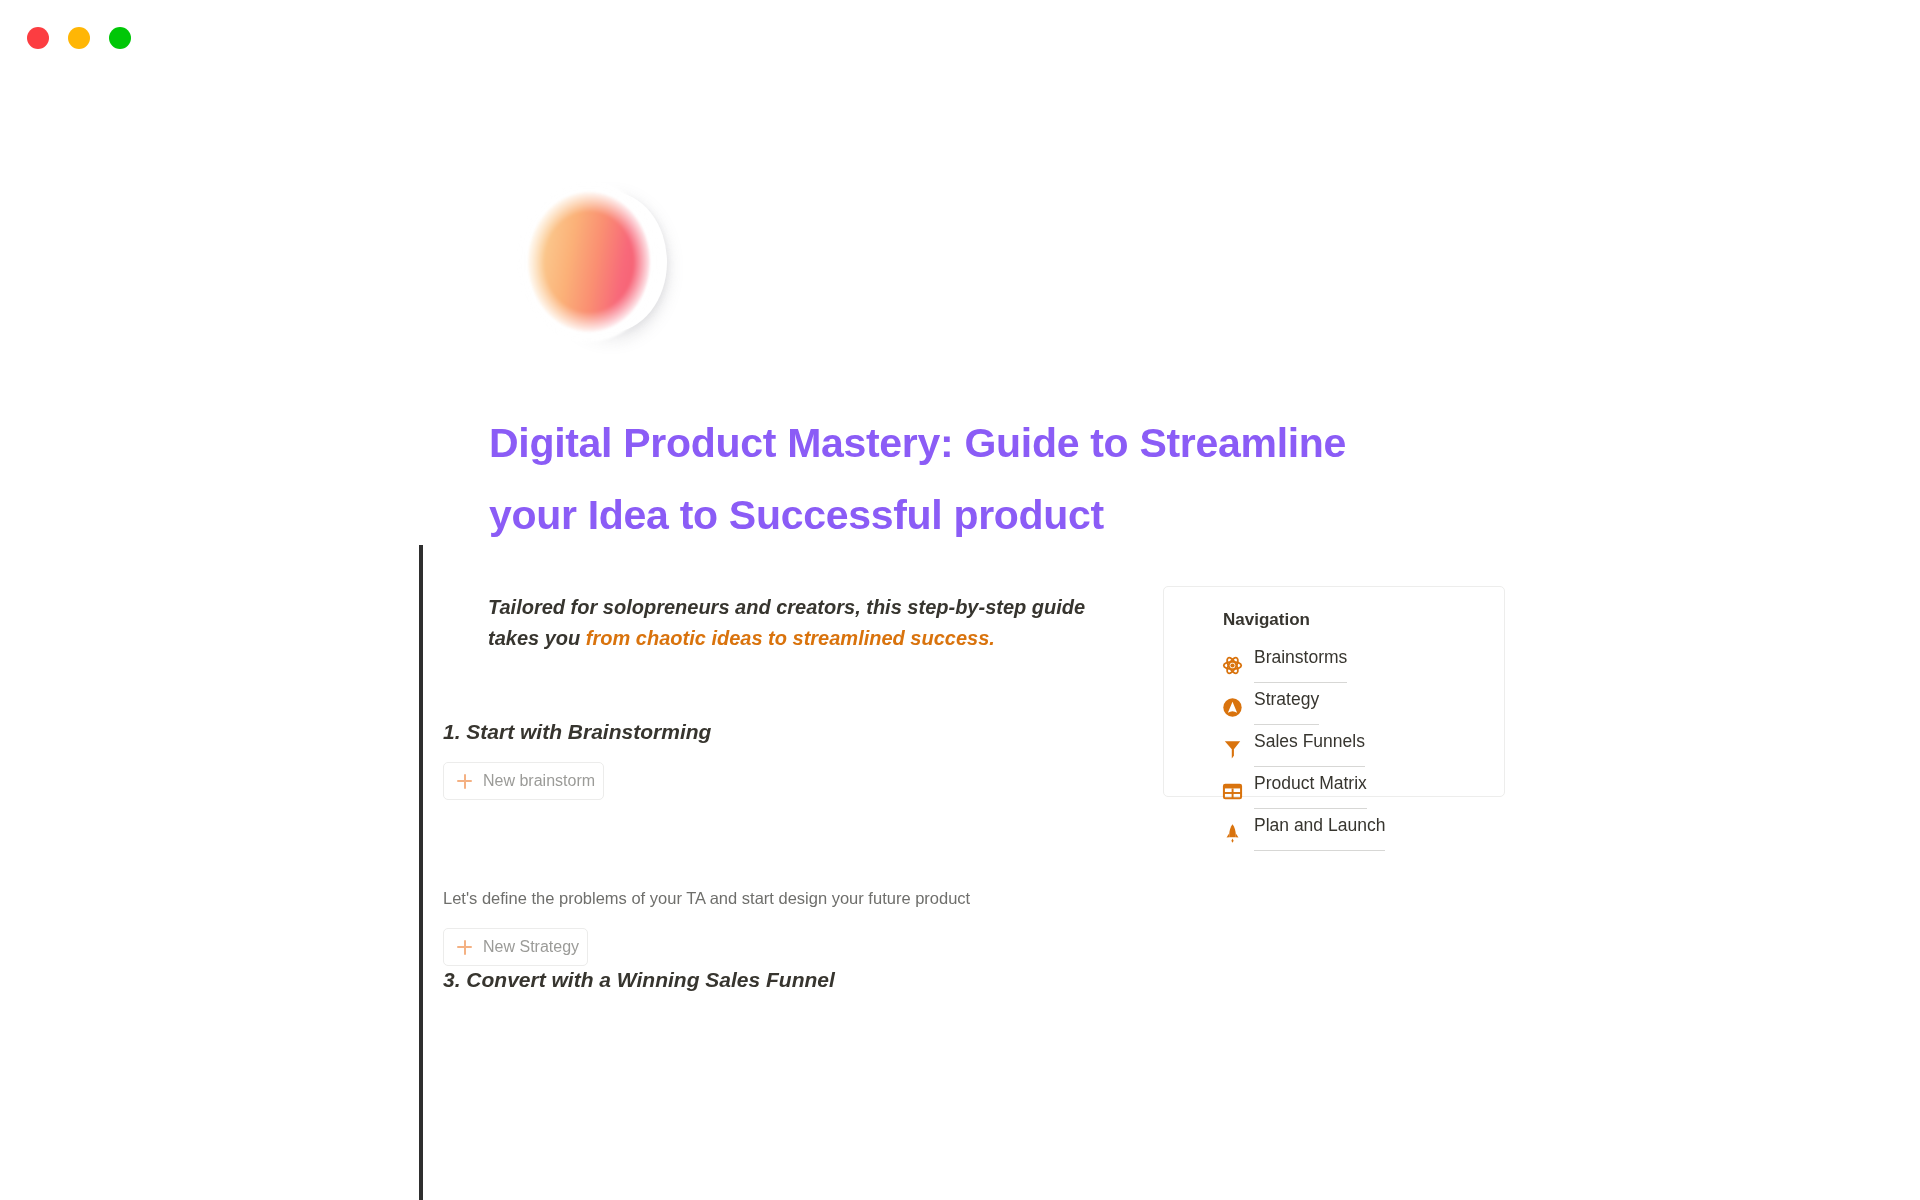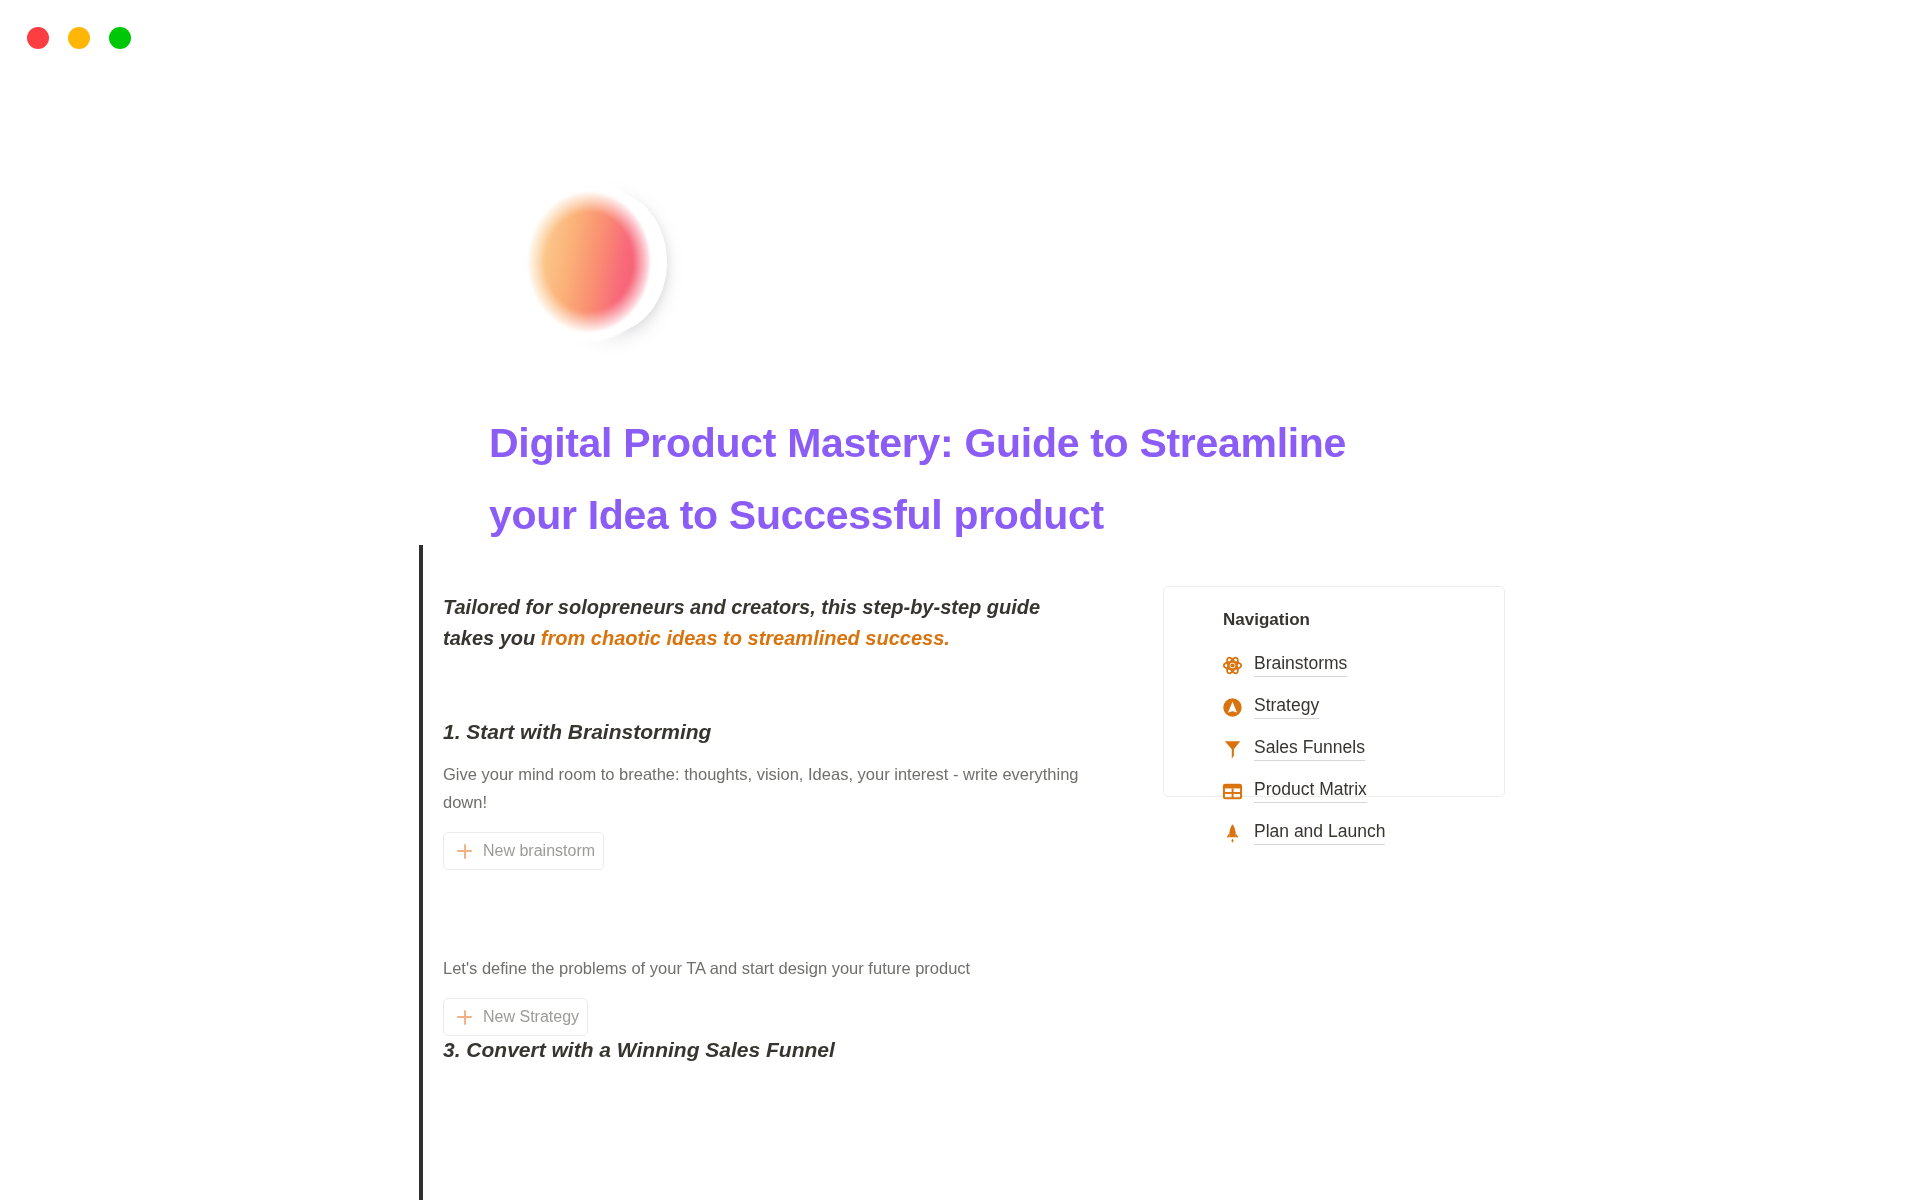--- a/index.html
+++ b/index.html
@@ -60,21 +60,21 @@
   .side-rule {
     position:absolute; left:419px; top:545px; width:4px; height:655px;
     background:#2f2f2f;
   }
 
   
   .content { position:absolute; left:443px; top:592px; width:660px; }
 
   .lede {
     font-size:20px; font-weight:bold; font-style:italic;
-    line-height:31px; color:#37352f; width:635px;
+    line-height:31px; color:#37352f; width:635px;margin-left:45px;
   }
   .lede .hl { color:#d9730d; }
 
   .section { margin-top:0; }
   .s1 { margin-top:64px; }
   .s2 { margin-top:84px; }
   .s3 { }
 
   .sec-title {
     font-size:21px; font-weight:bold; font-style:italic;
@@ -110,21 +110,21 @@
     font-size:17px; font-weight:bold; color:#37352f;
   }
   .nav-list { position:absolute; left:58px; top:57px; }
   .nav-item {
     display:flex; align-items:center; gap:11px;
     height:42px; cursor:pointer; text-decoration:none;
   }
   .nav-ico { width:21px; height:21px; flex:none; display:block; }
   .nav-label {
     font-size:17.5px; color:#37352f; line-height:21px;
-    border-bottom:1px solid #d7d7d5; padding-bottom:2px;
+    border-bottom:1px solid #d7d7d5; padding-bottom:14px;
   }
 </style>
 </head>
 <body>
 
 <div class="titlebar">
   <div class="lights">
     <span class="light red"></span>
     <span class="light yellow"></span>
     <span class="light green"></span>
@@ -139,21 +139,20 @@
 <h1 class="page-title">Digital Product Mastery: Guide to Streamline your Idea to Successful product</h1>
 
 <div class="side-rule"></div>
 
 <div class="content">
 
   <p class="lede"><span>Tailored for solopreneurs and creators, this step-by-step guide takes you </span><span class="hl">from chaotic ideas to streamlined success.</span></p>
 
   <div class="section s1">
     <h2 class="sec-title">1. Start with Brainstorming</h2>
-    <p class="sec-body">Give your mind room to breathe: thoughts, vision, Ideas, your interest - write everything down!</p>
     <button class="add-btn">
       <span class="plus"></span>
       <span>New brainstorm</span>
     </button>
   </div>
 
   <div class="section s2">
     <p class="sec-body">Let's define the problems of your TA and start design your future product</p>
     <button class="add-btn">
       <span class="plus"></span>

